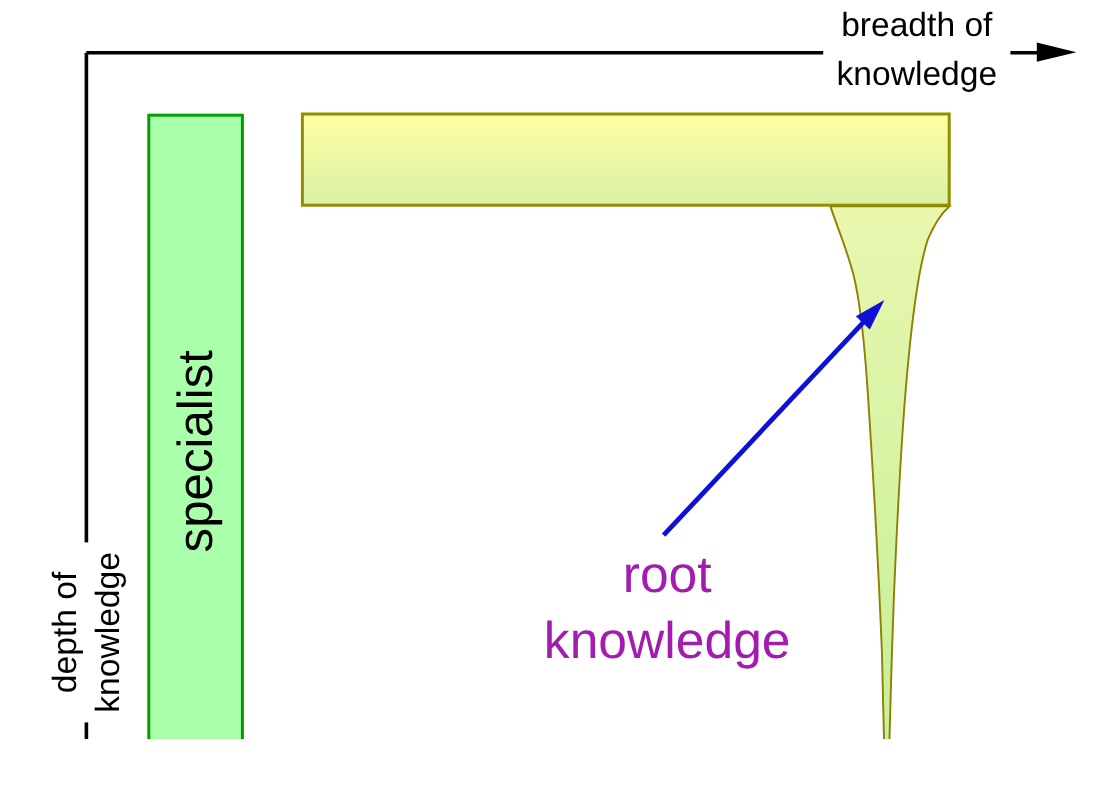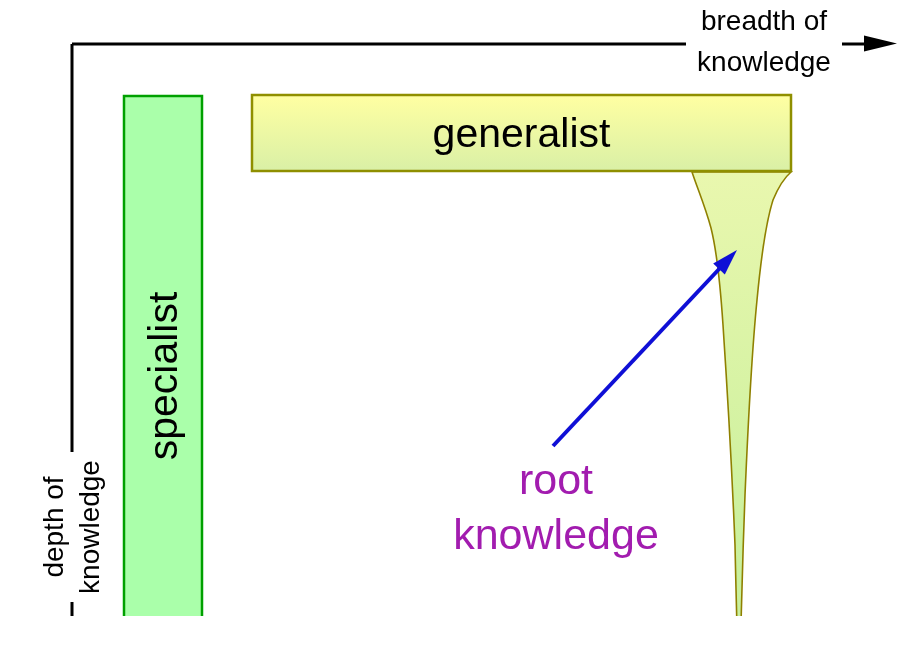--- a/index.html
+++ b/index.html
@@ -120,20 +120,19 @@
     <line x1="553" y1="446" x2="721" y2="267" stroke="#0f0fd6" stroke-width="4"></line>
     <polygon points="737,250 724.8,274.5 713.2,263.5" fill="#0f0fd6"></polygon>
   </svg>
 
   <div class="label axis-label x-axis-label">breadth of
 knowledge</div>
 
   <div class="label axis-label y-axis-label">depth of
 knowledge</div>
 
-  <div class="label bar-label generalist-label">generalist</div>
 
   <div class="label bar-label specialist-label">specialist</div>
 
   <div class="label root-label" style="color: #a21caf;">root
 knowledge</div>
 
 </div>
 
 </body></html>

